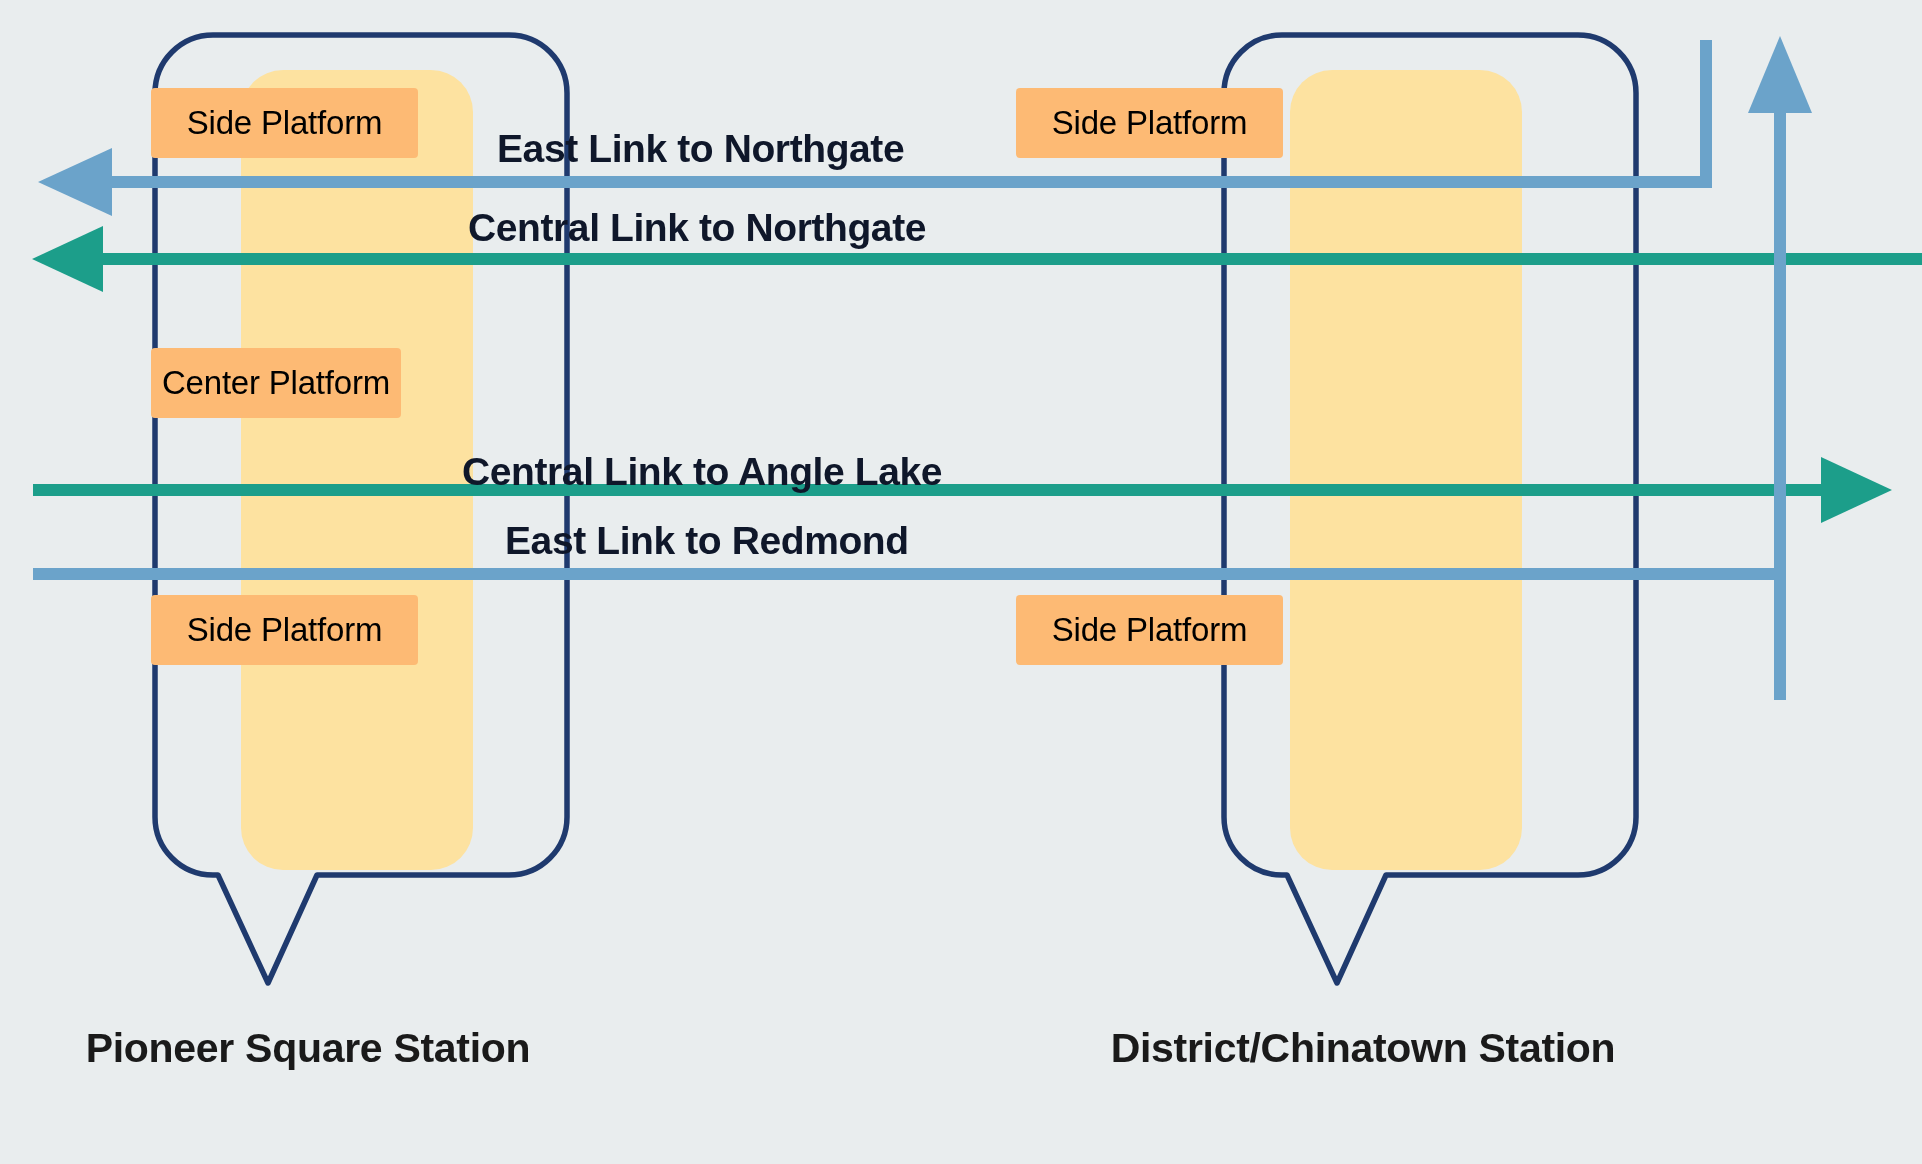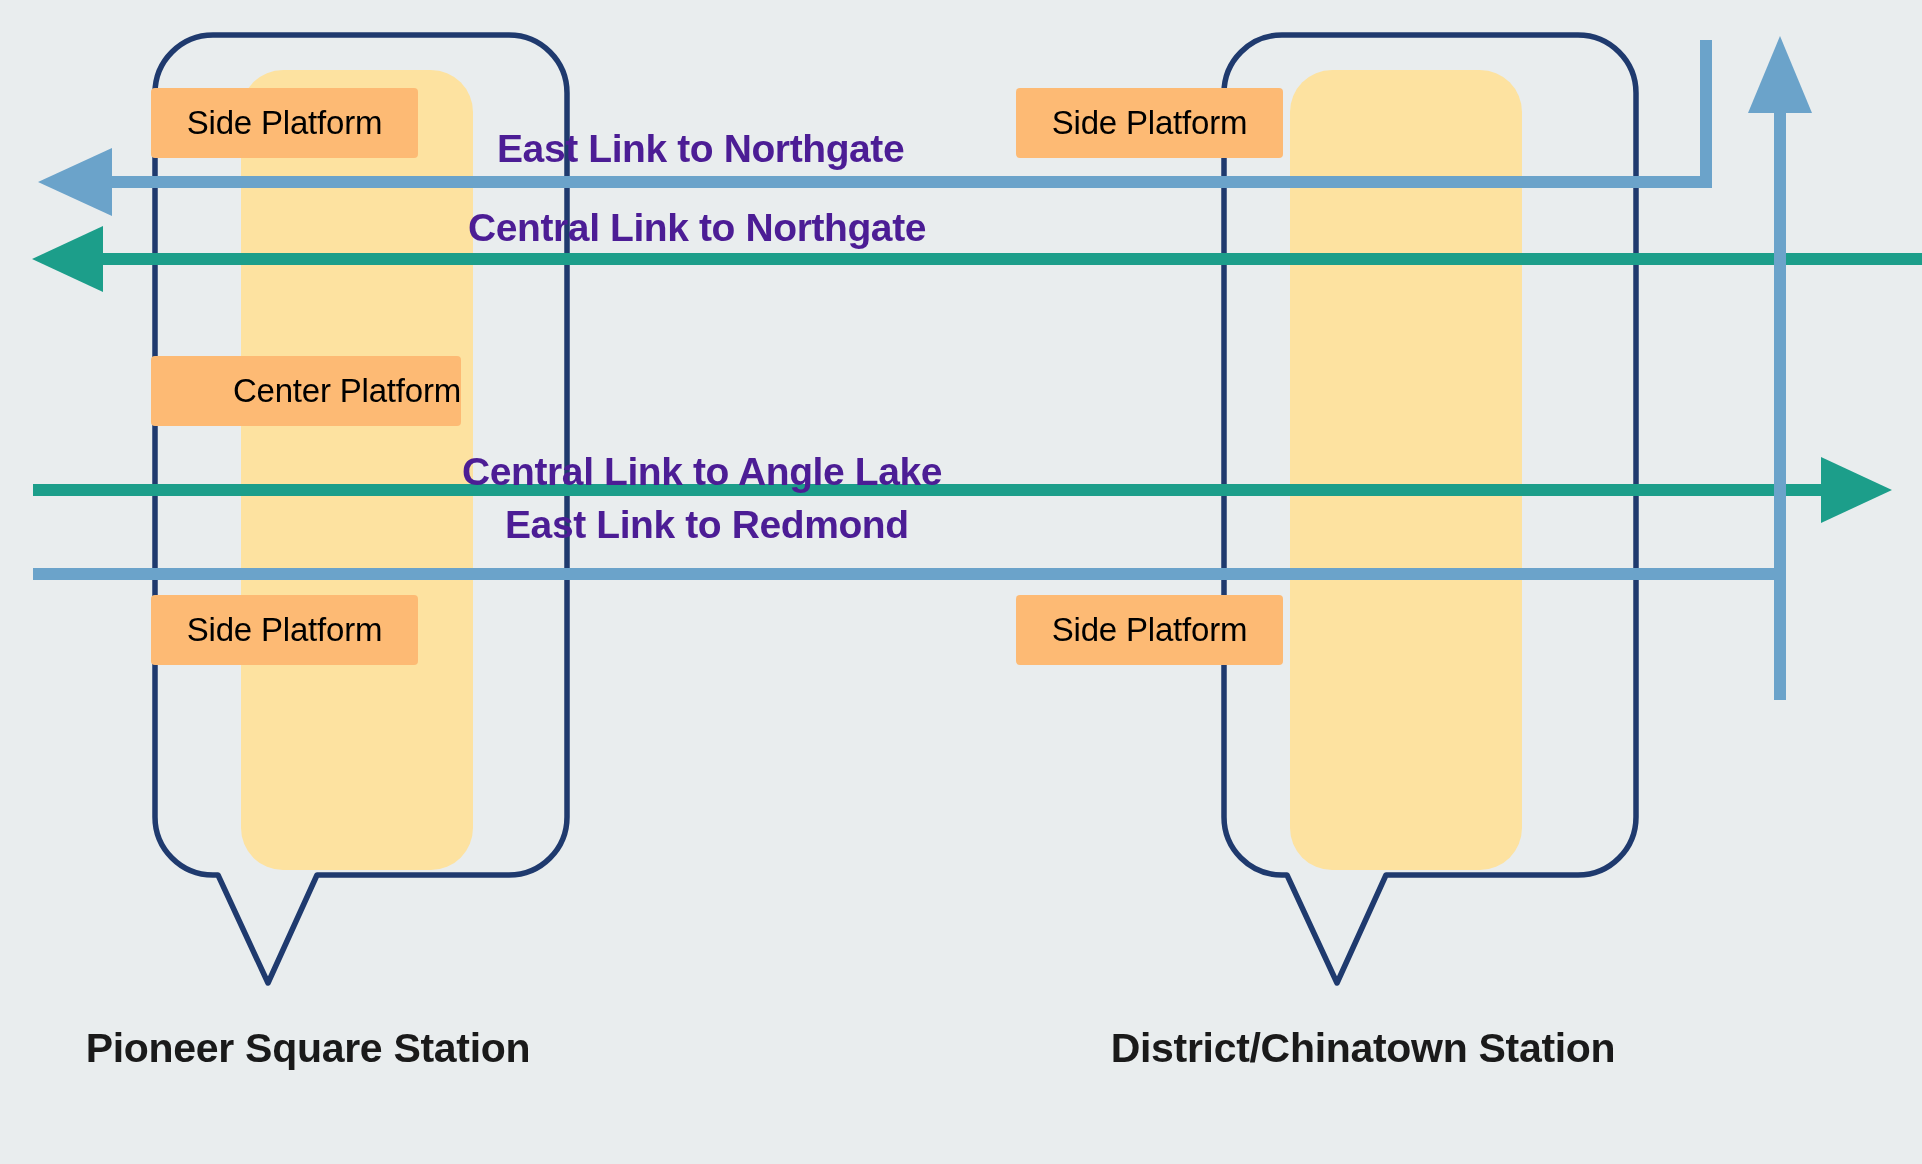--- a/index.html
+++ b/index.html
@@ -36,21 +36,21 @@
     color: #000000;
     font-family: "Liberation Sans", sans-serif;
     font-size: 33px;
     font-weight: 400;
     letter-spacing: -0.2px;
     white-space: nowrap;
     box-sizing: border-box;
   }
   .route-label {
     position: absolute;
-    color: #4c1d95;
+    color: #0f172a;
     font-family: "Liberation Sans", sans-serif;
     font-size: 39px;
     font-weight: bold;
     white-space: nowrap;
     letter-spacing: -0.4px;
   }
   .station-name {
     position: absolute;
     color: #1a1a1a;
     font-family: "Liberation Sans", sans-serif;
@@ -125,21 +125,21 @@
       <line x1="1780" y1="700" x2="1780" y2="95" stroke="#6ba3ca" stroke-width="12"></line>
       <polygon points="1748,113 1812,113 1780,36" fill="#6ba3ca"></polygon>
     </g>
 
   </svg>
 
   <div class="platform-box" style="left:151px; top:88px; width:267px; height:70px;">
     <span>Side Platform</span>
   </div>
 
-  <div class="platform-box" style="left:151px; top:356px; width:310px; height:70px;justify-content:flex-end;">
+  <div class="platform-box" style="left:151px; top:348px; width:250px; height:70px;">
     <span>Center Platform</span>
   </div>
 
   <div class="platform-box" style="left:151px; top:595px; width:267px; height:70px;">
     <span>Side Platform</span>
   </div>
 
   <div class="platform-box" style="left:1016px; top:88px; width:267px; height:70px;">
     <span>Side Platform</span>
   </div>
@@ -147,21 +147,21 @@
   <div class="platform-box" style="left:1016px; top:595px; width:267px; height:70px;">
     <span>Side Platform</span>
   </div>
 
   <div class="route-label" style="left:497px; top:127px;">East Link to Northgate</div>
 
   <div class="route-label" style="left:468px; top:206px;">Central Link to Northgate</div>
 
   <div class="route-label" style="left:462px; top:438px;margin-top:12px;">Central Link to Angle Lake</div>
 
-  <div class="route-label" style="left:505px; top:503px;">East Link to Redmond</div>
+  <div class="route-label" style="left:505px; top:519px;">East Link to Redmond</div>
 
   <div class="station-name" style="left:0px; top:1025px; width:570px;">Pioneer Square Station</div>
 
   <div class="station-name" style="left:830px; top:1025px; width:1020px;">
     <div>District/Chinatown Station</div>
   </div>
 
 </div>
 
 </body></html>

